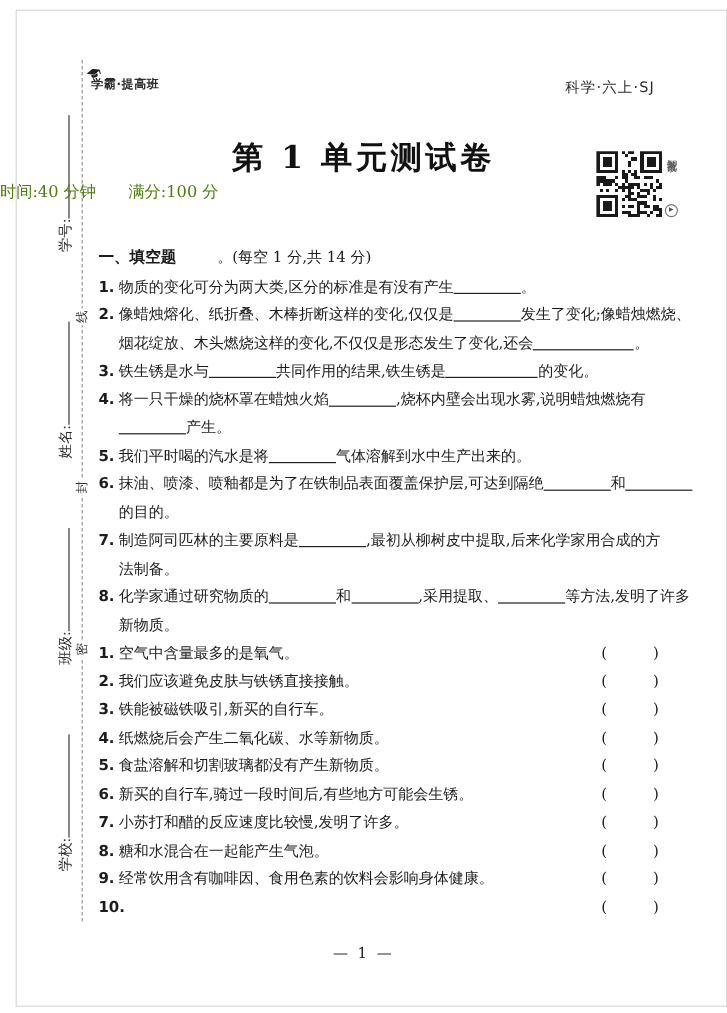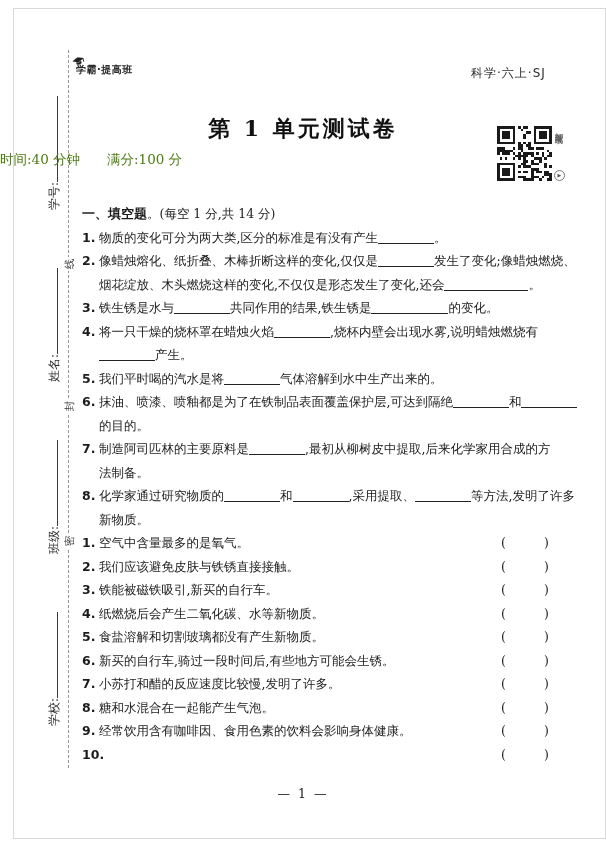--- a/index.html
+++ b/index.html
@@ -21,39 +21,39 @@
   .seal-char{position:absolute;left:62px;width:14px;height:14px;line-height:14px;
        text-align:center;font-size:10.5px;color:#333;background:#fff;
        transform:rotate(-90deg);}
   
   .brand{position:absolute;left:76px;top:63px;font-family:"DejaVu Sans",sans-serif;
        font-size:10px;font-weight:600;color:#2b2b2b;letter-spacing:.5px;}
   .cap-icon{position:absolute;left:-3px;top:-6px;transform:rotate(-16deg);}
   .edition{position:absolute;left:471px;top:65px;font-family:"DejaVu Sans",sans-serif;
        font-size:12px;color:#2b2b2b;letter-spacing:1px;}
   .title{position:absolute;left:0;right:0;top:114px;margin:0;text-align:center;
-       font-size:22px;font-weight:bold;letter-spacing:3px;color:#111;}
+       font-size:26px;font-weight:bold;letter-spacing:3px;color:#111;}
   .meta{position:absolute;left:0;right:0;top:151px;text-align:left;
        font-size:13.5px;color:#4d7c0f;}
   
   .qr-block{position:absolute;left:497px;top:126px;display:flex;}
   .qr-svg{width:55px;height:55px;background:#fff;shape-rendering:crispEdges;}
   .qr-side{display:flex;flex-direction:column;justify-content:space-between;
        align-items:center;margin-left:2px;height:55px;}
   .qr-caption{writing-mode:vertical-rl;text-orientation:upright;
        font-size:8.5px;color:#555;letter-spacing:1px;line-height:10px;
        font-family:"DejaVu Sans",sans-serif;}
   .qr-play{width:9px;height:9px;border:1px solid #777;border-radius:50%;
        font-size:5px;line-height:9px;text-align:center;color:#555;
        font-family:"DejaVu Sans",sans-serif;}
   
   .content{position:absolute;left:82px;top:201px;width:502px;}
   .sec-head{line-height:23.5px;white-space:nowrap;}
   .sec-title{font-family:"DejaVu Sans",sans-serif;font-weight:bold;font-size:13px;}
-  .sec-hint{font-size:12.5px;}
+  .sec-hint{font-size:12.5px;margin-left:34px;}
   .q{position:relative;padding-left:17px;line-height:23.5px;font-size:12.5px;
        white-space:pre-wrap;}
   .qno{position:absolute;left:0;top:0;font-family:"DejaVu Sans",sans-serif;
        font-weight:bold;font-size:12.5px;line-height:23.5px;}
   .blank{display:inline-block;height:2px;border-bottom:1.1px solid #222;
        vertical-align:-2px;}
   .brk{position:absolute;left:419px;top:0;width:48px;display:flex;
        justify-content:space-between;font-size:12.5px;line-height:23.5px;}
   .pageno{position:absolute;left:0;right:0;top:786px;text-align:center;
        font-size:12.5px;color:#222;letter-spacing:2px;}

